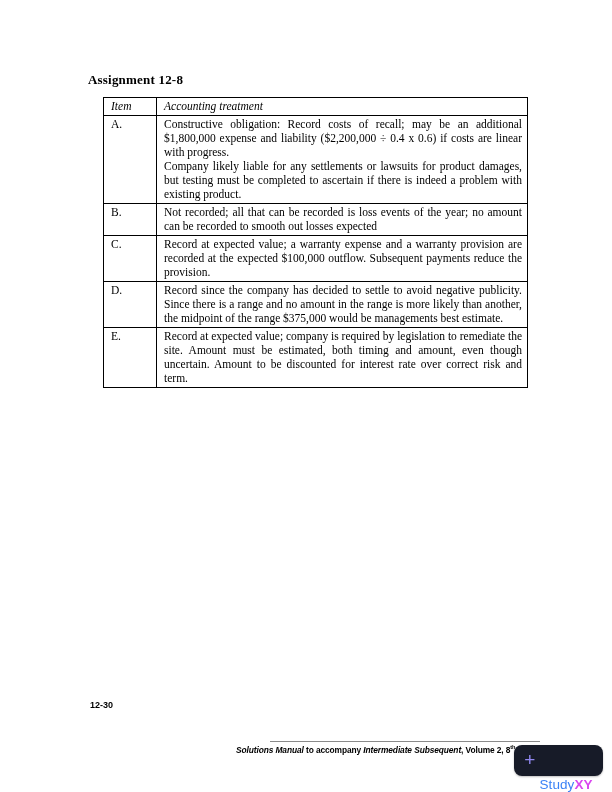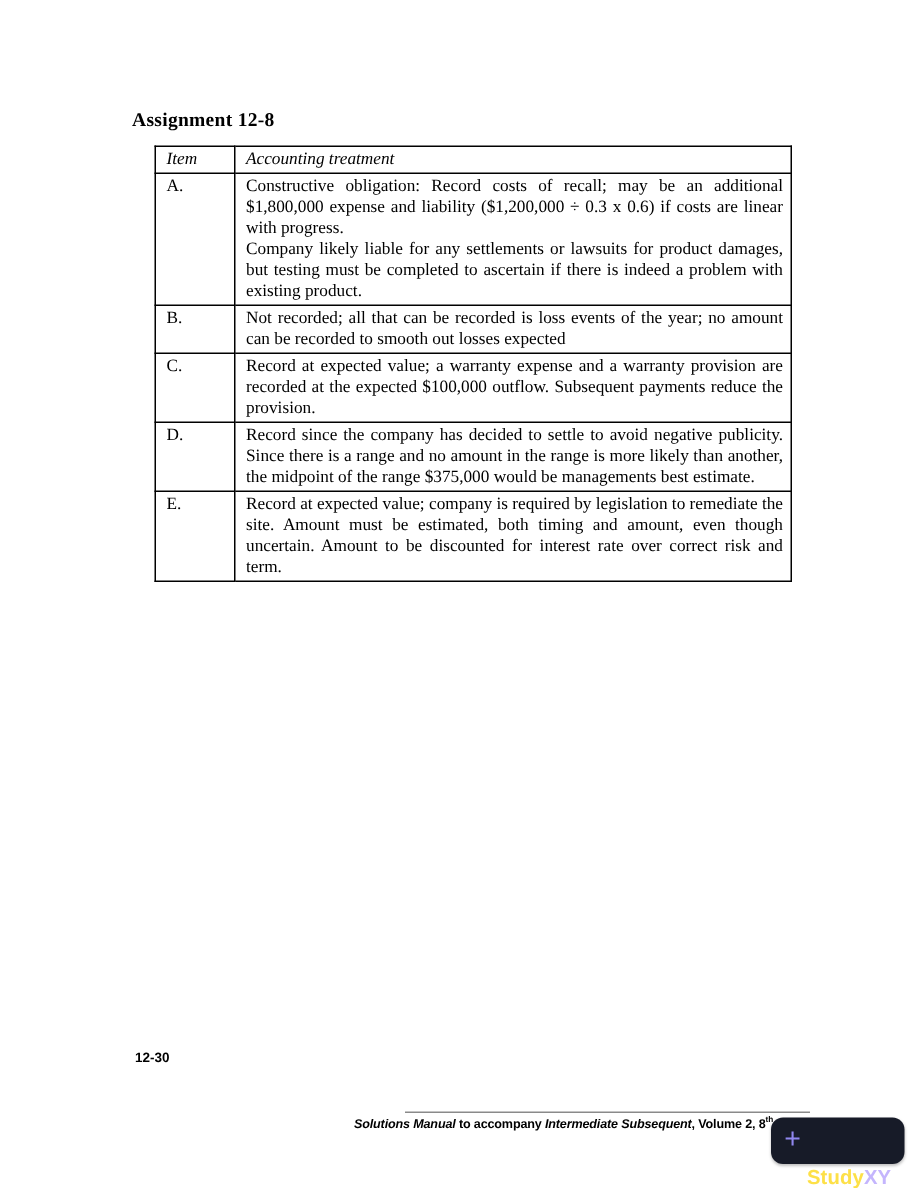--- a/index.html
+++ b/index.html
@@ -86,42 +86,42 @@
   }
   .badge-plus {
     color: #9087ee;
     font-size: 19px;
     font-weight: normal;
     line-height: 1;
     margin-right: 4px;
     margin-top: -2px;
   }
   .badge-word { display: inline-flex; align-items: baseline; }
-  .badge-study { color: #fde047; font-size: 13.5px; font-weight: bold; letter-spacing: 0.1px; }
-  .badge-xy    { color: #c4b5fd; font-size: 13.5px; font-weight: bold; letter-spacing: 0.1px; margin-top: 48px; }
+  .badge-study { color: #3b82f6; font-size: 13.5px; font-weight: normal; letter-spacing: 0.1px; }
+  .badge-xy    { color: #d946ef; font-size: 13.5px; font-weight: bold; letter-spacing: 0.1px; margin-top: 48px; }
 </style>
 </head>
 <body>
 
 <div class="page">
 
   <h1 class="page-title">Assignment 12-8</h1>
 
   <table class="treatment-table">
     <thead>
       <tr>
         <th class="col-item">Item</th>
         <th>Accounting treatment</th>
       </tr>
     </thead>
     <tbody>
       <tr>
         <td class="col-item">A.</td>
         <td class="treatment-cell">
-          <div class="para">Constructive obligation: Record costs of recall; may be an additional $1,800,000 expense and liability ($1,200,000 ÷ 0.3 x 0.6) if costs are linear with progress.</div>
+          <div class="para">Constructive obligation: Record costs of recall; may be an additional $1,800,000 expense and liability ($2,200,000 ÷ 0.4 x 0.6) if costs are linear with progress.</div>
           <div class="para">Company likely liable for any settlements or lawsuits for product damages, but testing must be completed to ascertain if there is indeed a problem with existing product.</div>
         </td>
       </tr>
       <tr>
         <td class="col-item">B.</td>
         <td class="treatment-cell">
           <div class="para">Not recorded; all that can be recorded is loss events of the year; no amount can be recorded to smooth out losses expected</div>
         </td>
       </tr>
       <tr>

